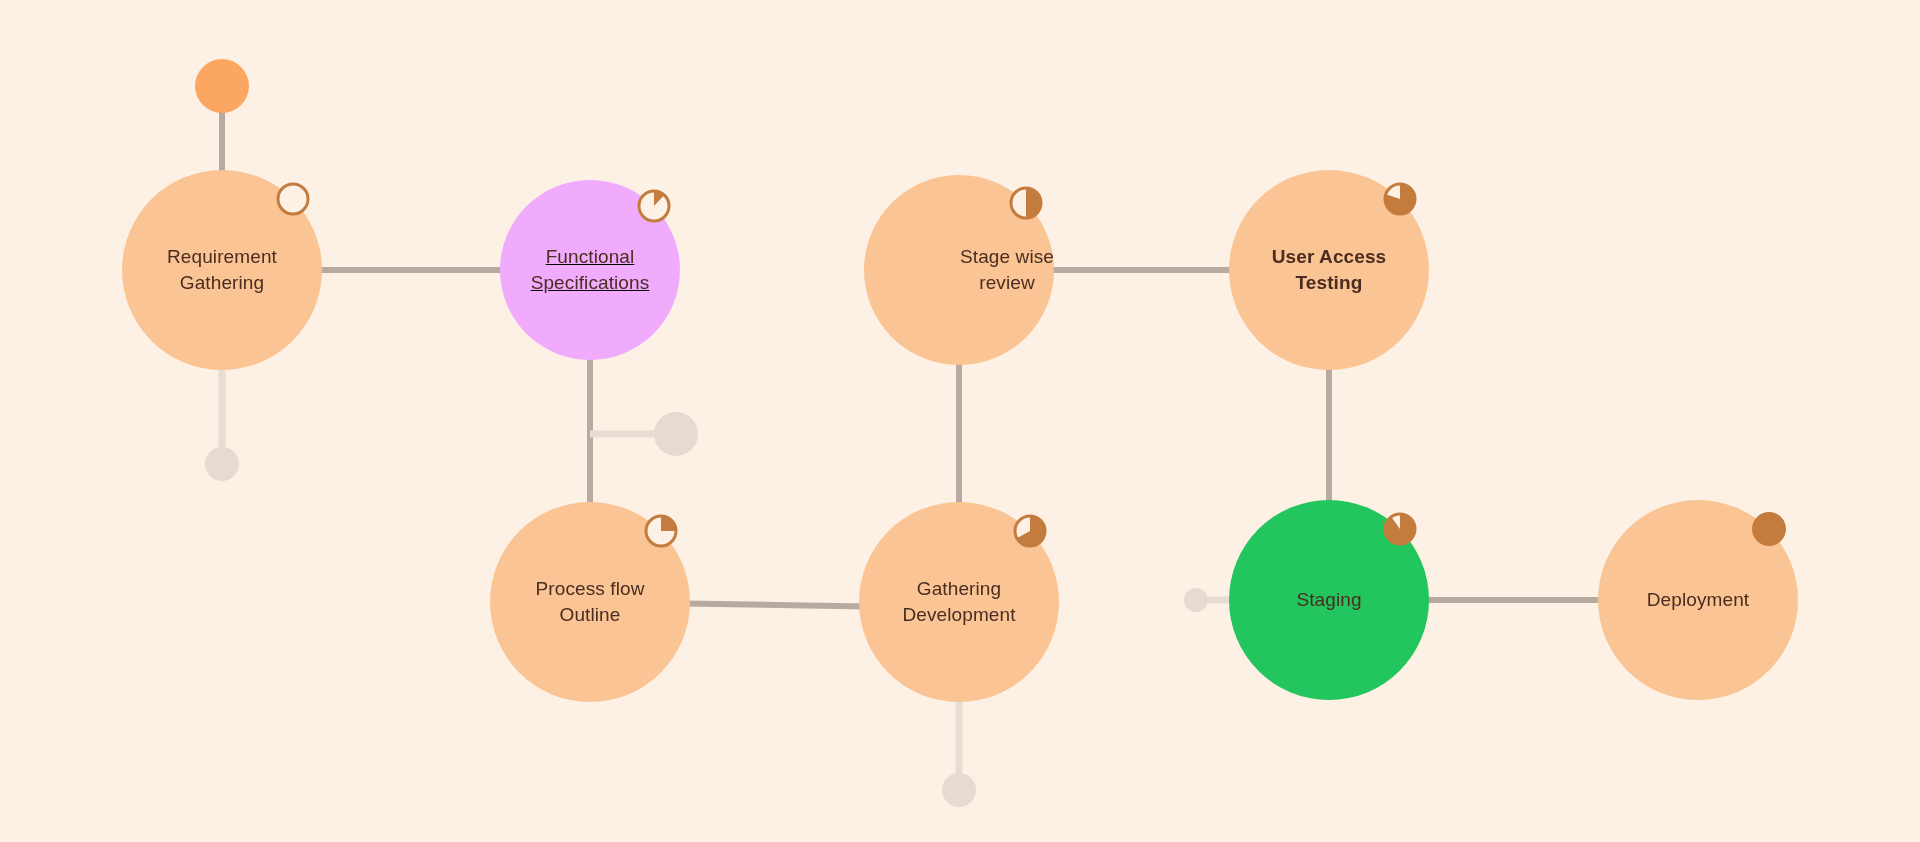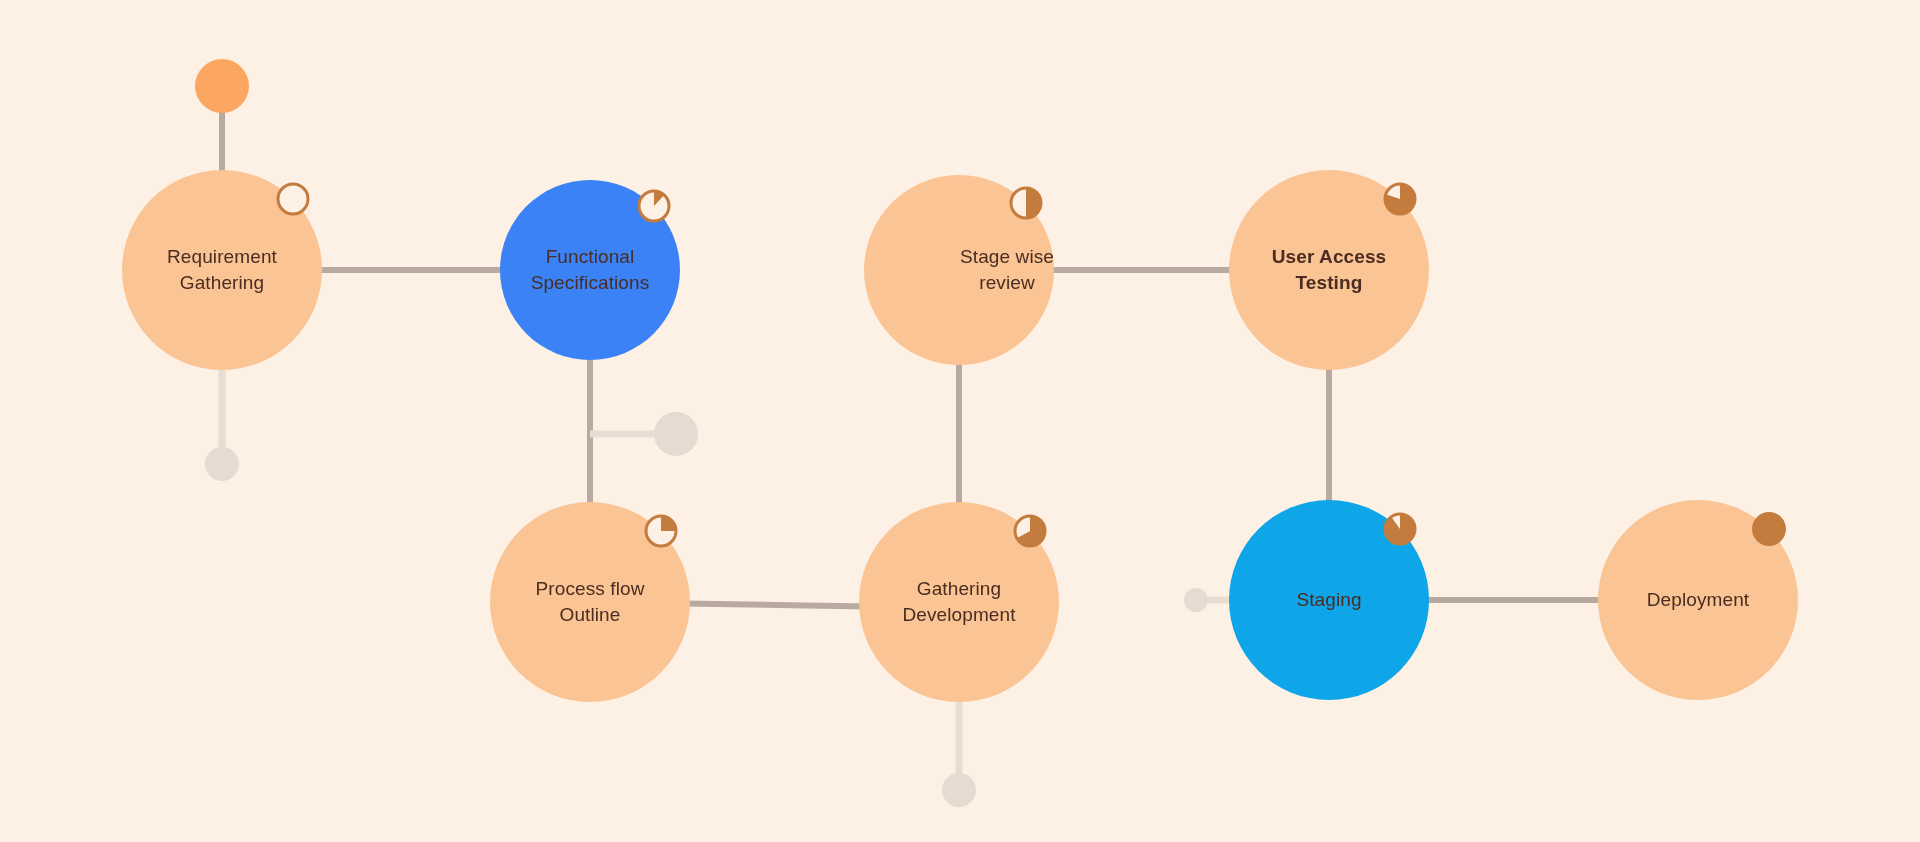--- a/index.html
+++ b/index.html
@@ -64,21 +64,21 @@
       <div class="node" style="left: 122px; top: 158px; width: 200px; height: 200px; background: rgb(250, 196, 148);">
         <span class="node-label">Requirement
 Gathering</span>
         <div class="badge" style="left: 153.711px; top: 12.2893px;">
           <svg viewBox="0 0 34 34">
             <circle cx="17" cy="17" r="15" fill="#fdf1e5"></circle>
             <circle cx="17" cy="17" r="15" fill="none" stroke="#c37c3e" stroke-width="3"></circle>
           </svg>
         </div>
       </div>
-      <div class="node" style="left: 500px; top: 168px; width: 180px; height: 180px; background: #3b82f6;">
+      <div class="node" style="left: 500px; top: 168px; width: 180px; height: 180px; background: #f0abfc; text-decoration: underline;">
         <span class="node-label">Functional
 Specifications</span>
         <div class="badge" style="left: 136.64px; top: 9.36039px;">
           <svg viewBox="0 0 34 34">
             <circle cx="17" cy="17" r="15" fill="#fdf1e5"></circle>
             <path d="M 17 17 L 17 2 A 15 15 0 0 1 27.27 6.07 Z" fill="#c37c3e"></path>
             <circle cx="17" cy="17" r="15" fill="none" stroke="#c37c3e" stroke-width="3"></circle>
           </svg>
         </div>
       </div>
@@ -119,21 +119,21 @@
         <span class="node-label">Gathering
 Development</span>
         <div class="badge" style="left: 153.711px; top: 12.2893px;">
           <svg viewBox="0 0 34 34">
             <circle cx="17" cy="17" r="15" fill="#fdf1e5"></circle>
             <path d="M 17 17 L 17 2 A 15 15 0 1 1 3.86 24.23 Z" fill="#c37c3e"></path>
             <circle cx="17" cy="17" r="15" fill="none" stroke="#c37c3e" stroke-width="3"></circle>
           </svg>
         </div>
       </div>
-      <div class="node" style="left: 1229px; top: 488px; width: 200px; height: 200px; background: #0ea5e9;">
+      <div class="node" style="left: 1229px; top: 488px; width: 200px; height: 200px; background: #22c55e;">
         <span class="node-label">Staging</span>
         <div class="badge" style="left: 153.711px; top: 12.2893px;">
           <svg viewBox="0 0 34 34">
             <circle cx="17" cy="17" r="15" fill="#fdf1e5"></circle>
             <path d="M 17 17 L 17 2 A 15 15 0 1 1 8.18 4.86 Z" fill="#c37c3e"></path>
             <circle cx="17" cy="17" r="15" fill="none" stroke="#c37c3e" stroke-width="3"></circle>
           </svg>
         </div>
       </div>
       <div class="node" style="left: 1598px; top: 488px; width: 200px; height: 200px; background: rgb(250, 196, 148);">

